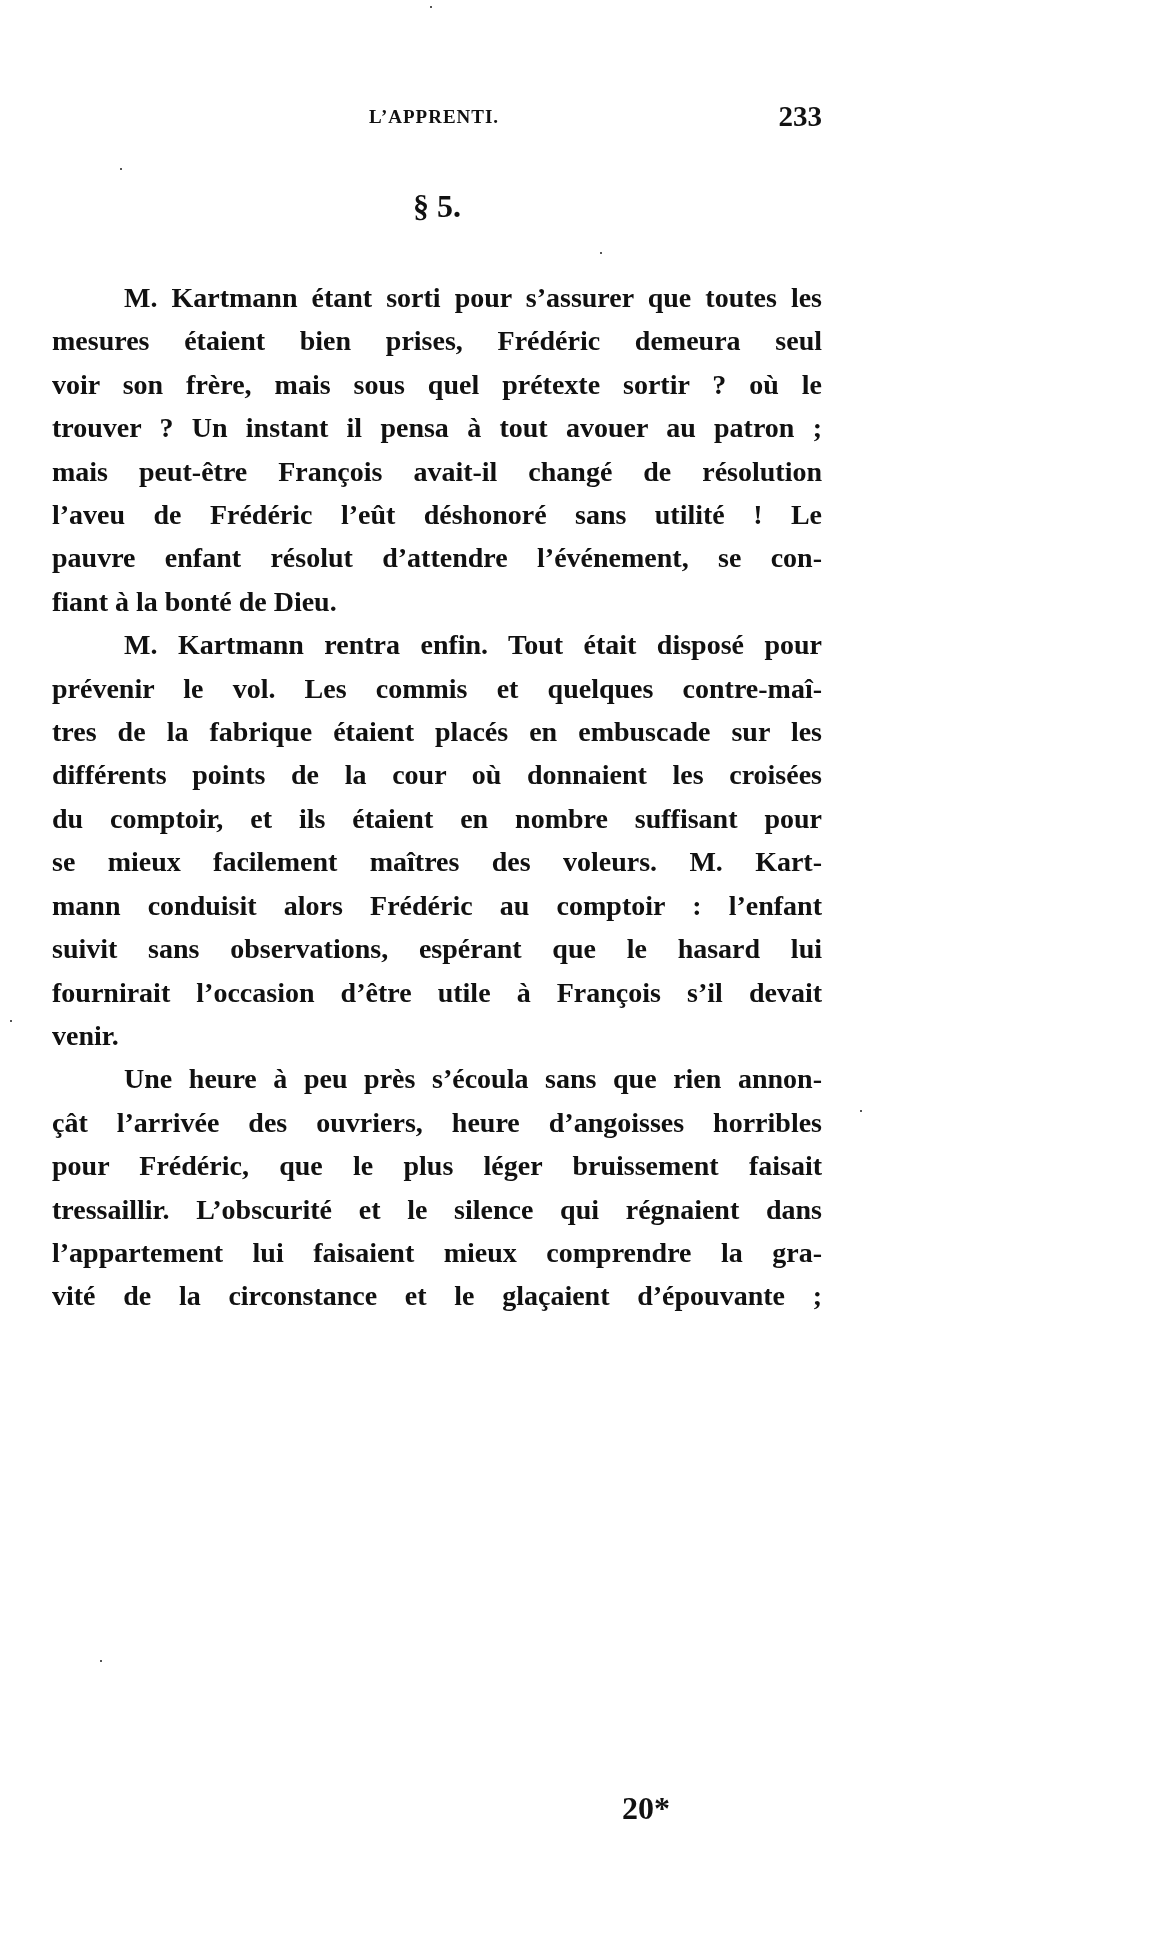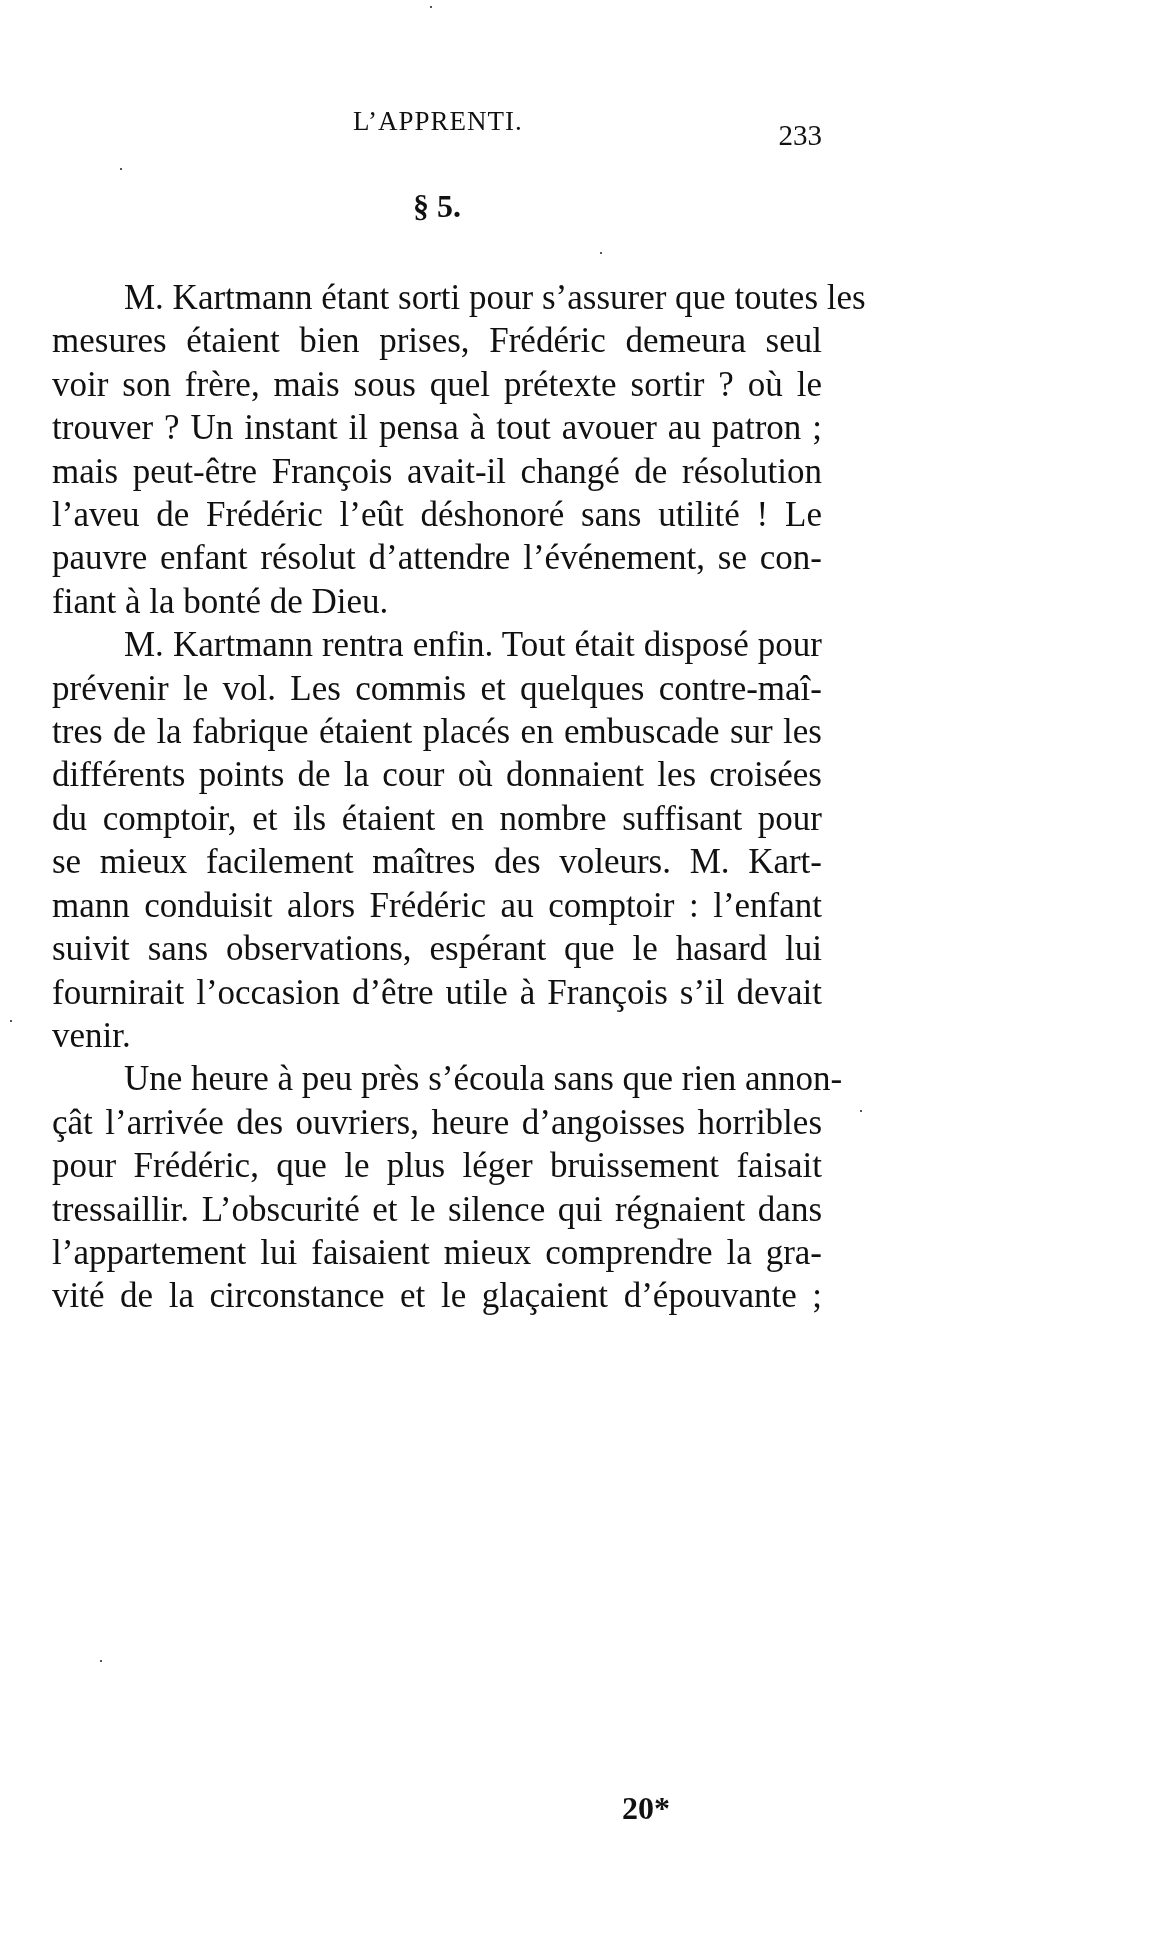--- a/index.html
+++ b/index.html
@@ -23,50 +23,49 @@
     }
     .running-head {
       position: absolute;
       top: 100px;
       left: 0;
       width: 770px;
       height: 40px;
     }
     .running-title {
       position: absolute;
-      left: 301px;
+      left: 317px;
       top: 6px;
-      font-size: 27px;
-      font-weight: normal;
+      font-size: 19px;
+      font-weight: bold;
       letter-spacing: 1px;
     }
     .page-number {
       position: absolute;
       right: 0;
       top: 0;
       font-size: 29px;
-      font-weight: normal;
-      margin-top: 19px;
+      font-weight: bold;
     }
     .section-mark {
       position: absolute;
       top: 188px;
       left: 0;
       width: 770px;
       text-align: center;
       font-size: 32px;
       font-weight: bold;
     }
     .body-text {
       position: absolute;
       top: 276px;
       left: 0;
       width: 770px;
-      font-size: 35px;
-      font-weight: normal;
+      font-size: 28px;
+      font-weight: bold;
       line-height: 43.4px;
       text-align: justify;
     }
     .para {
       margin: 0;
       text-indent: 36px;
     }
     .para .line {
       display: block;
       text-align: justify;

